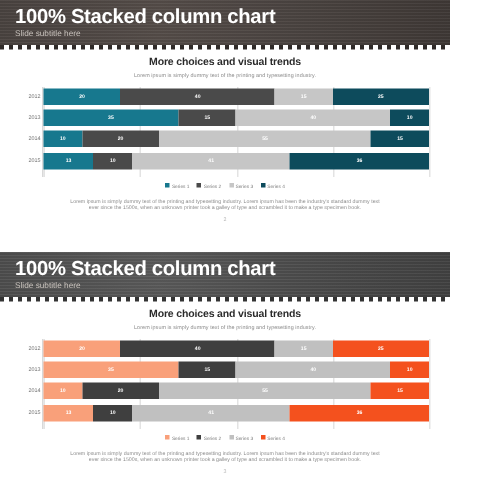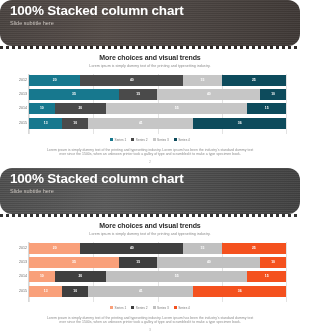--- a/index.html
+++ b/index.html
@@ -7,29 +7,28 @@
     width:300px;height:336px;background:#ffffff;
     font-family:"Liberation Sans", sans-serif;
     overflow:hidden;
   }
   .slide{
     position:relative;width:300px;height:168px;background:#ffffff;
     overflow:hidden;
   }
   
   .banner{
-    position:relative;height:46px;width:300px;
+    position:relative;height:30px;width:300px;
     background:
       repeating-linear-gradient(to bottom,
         rgba(255,255,255,0.045) 0px, rgba(255,255,255,0.045) 1px,
         rgba(0,0,0,0.05) 1px, rgba(0,0,0,0.05) 2px),
       linear-gradient(to right,#4a4340 0%,#554d49 35%,#4b4441 65%,#3f3936 100%);
     box-sizing:border-box;
     padding:3px 0 0 10px;
-    border-radius:12px;
   }
   .banner.gray{
     background:
       repeating-linear-gradient(to bottom,
         rgba(255,255,255,0.05) 0px, rgba(255,255,255,0.05) 1px,
         rgba(0,0,0,0.05) 1px, rgba(0,0,0,0.05) 2px),
       linear-gradient(to right,#4e4e4e 0%,#5a5a5a 35%,#4d4d4d 65%,#414141 100%);
   }
   .banner-title{
     color:#ffffff;font-size:13.5px;font-weight:bold;letter-spacing:-0.2px;

